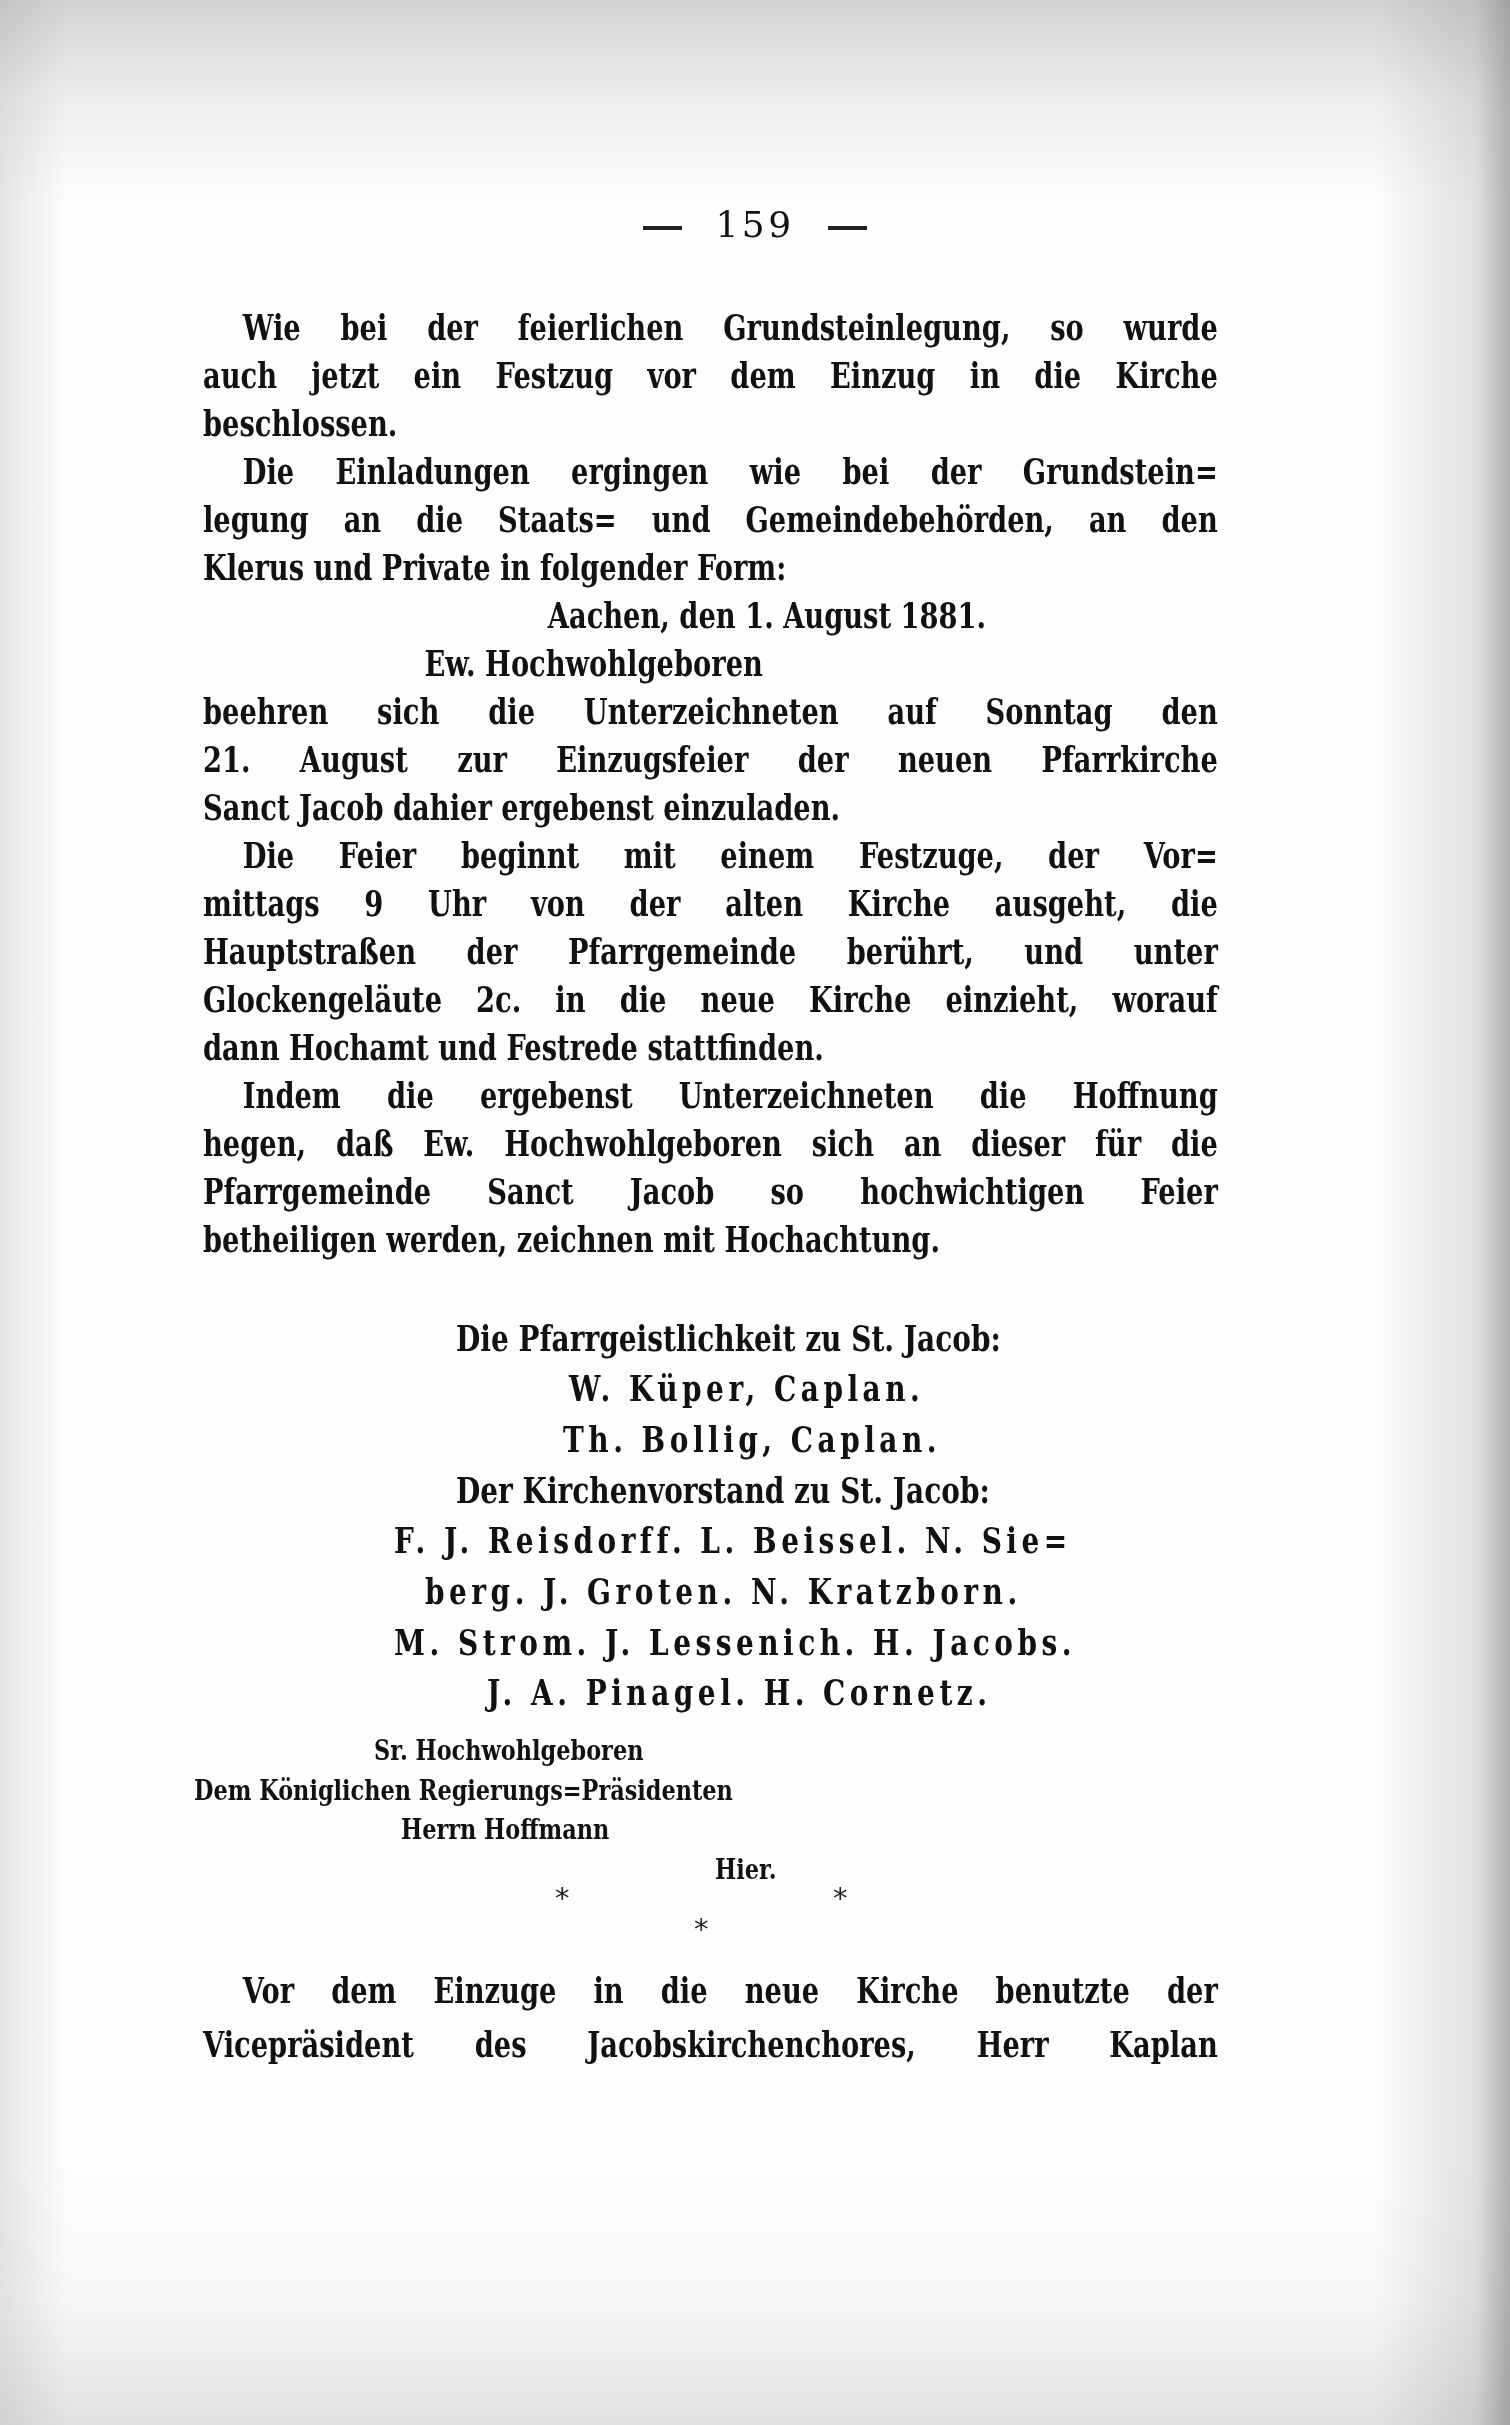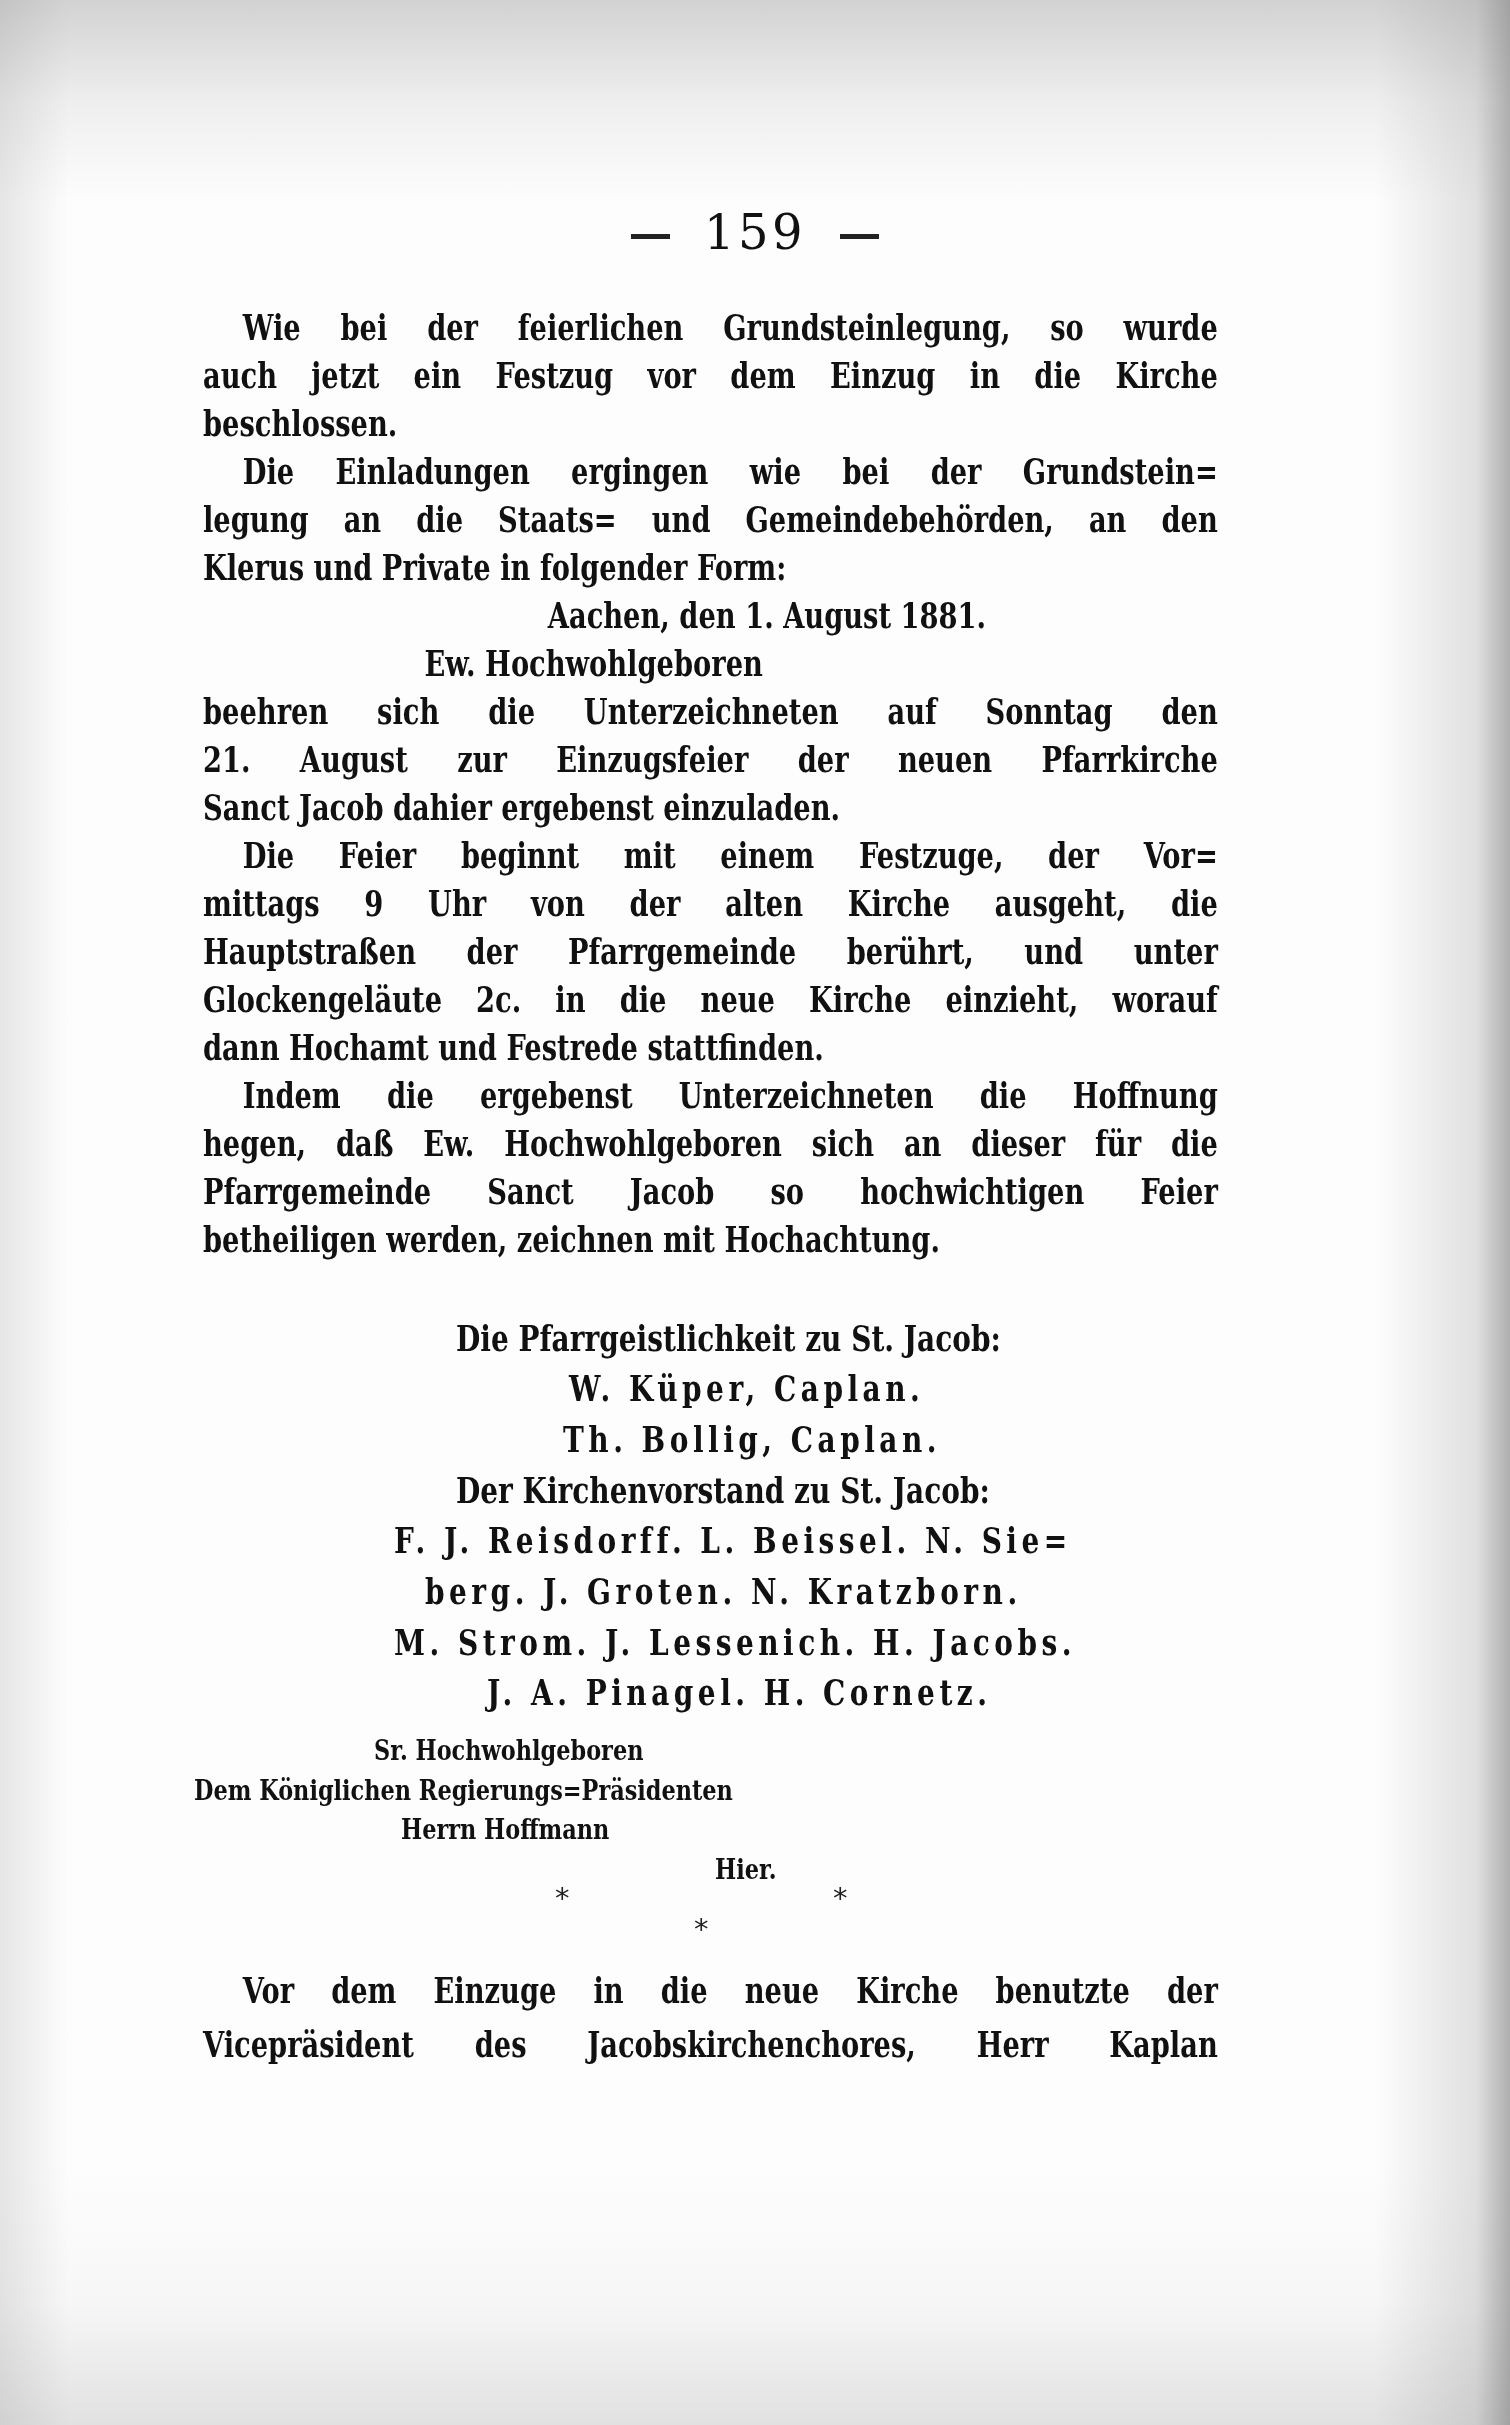--- a/index.html
+++ b/index.html
@@ -25,21 +25,21 @@
         linear-gradient(to right, rgba(160,160,160,0.25) 0px, rgba(255,255,255,0) 68px),
         linear-gradient(to top, rgba(160,160,160,0.30) 0px, rgba(200,200,200,0.12) 124px, rgba(255,255,255,0) 259px),
         #fdfdfd;
     }
     .page-number {
       position: absolute;
       top: 204px;
       left: 0;
       width: 100%;
       text-align: center;
-      font-size: 48px;
+      font-size: 36px;
       letter-spacing: 3.4px;
       font-family: "DejaVu Serif", serif;
     }
     .page-number .dash {
       display: inline-block;
       width: 39px;
       height: 4.5px;
       background: #222;
       vertical-align: middle;
       margin: 0 34px;

